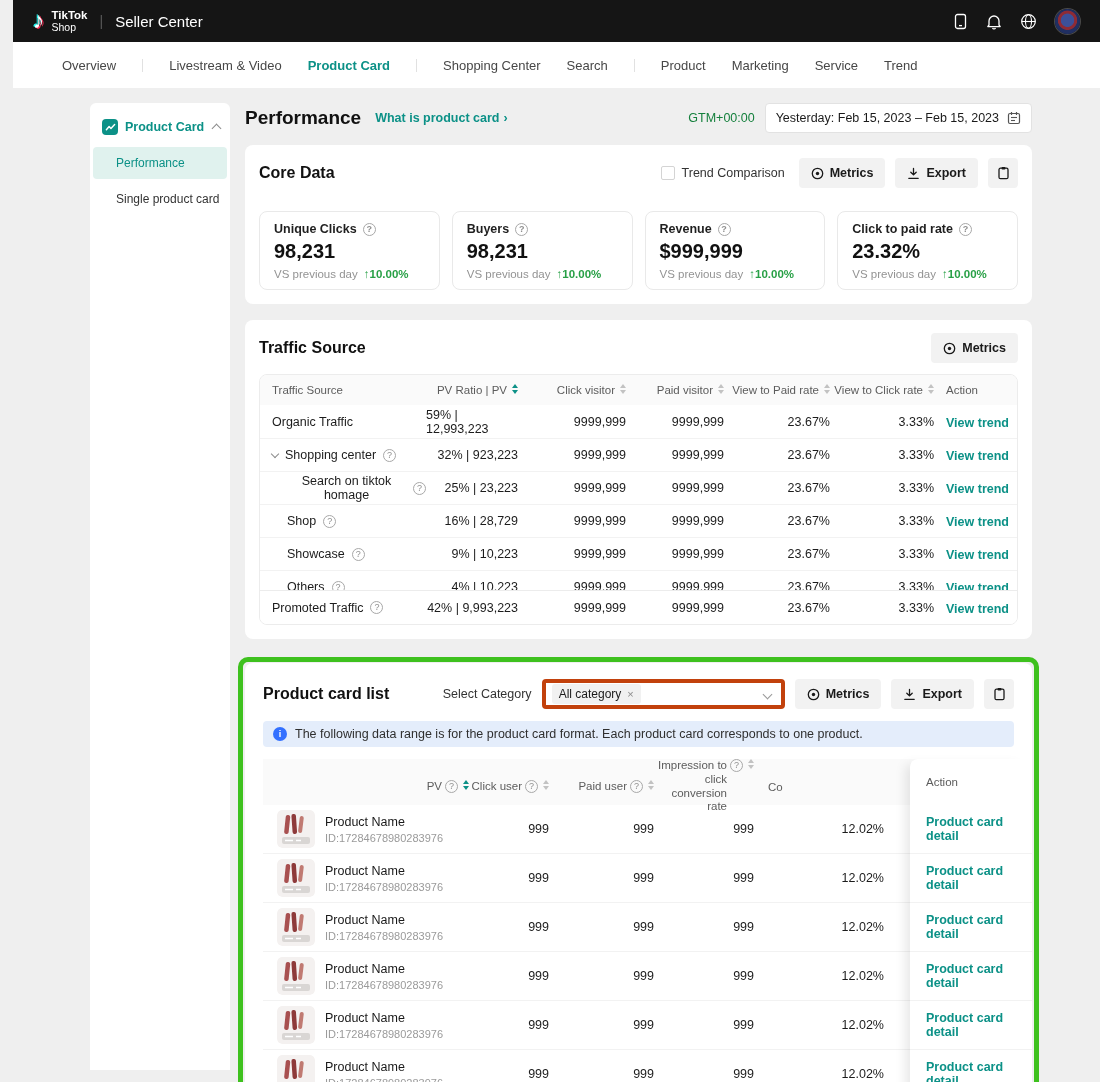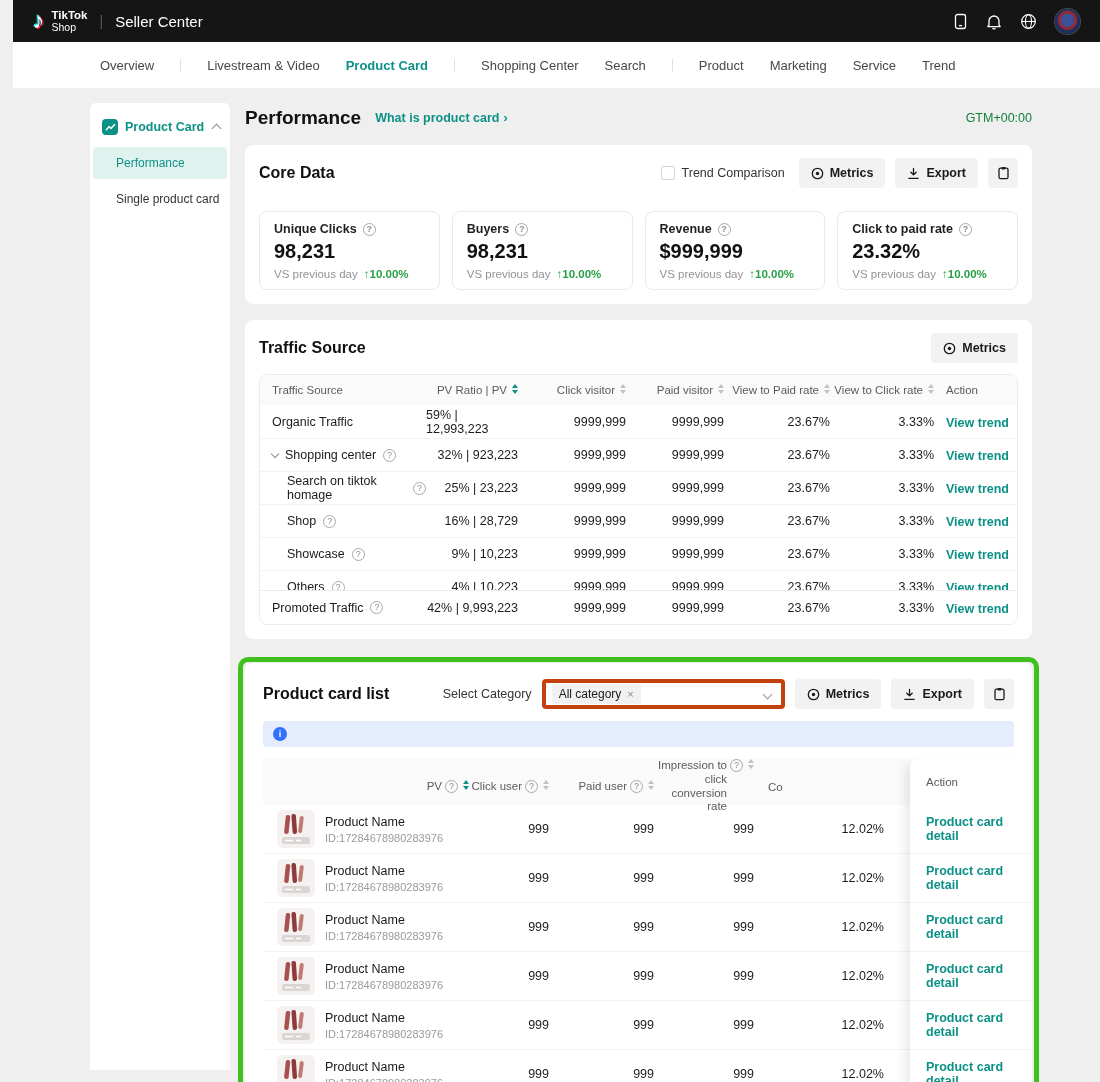--- a/index.html
+++ b/index.html
@@ -16,21 +16,21 @@
   .logo-line2 { font-size:10.5px; font-weight:400; }
   .topbar-sep { color:#5a5a5a; margin:0 12px; font-size:14px; }
   .app-name { font-size:15px; font-weight:400; color:#fff; }
   .topbar-right { margin-left:auto; display:flex; align-items:center; gap:18px; }
   .tb-icon { display:flex; align-items:center; }
   .avatar { width:25px; height:25px; border-radius:50%;
     background:radial-gradient(circle at 50% 45%, #3c5099 0 34%, #8e2b35 38% 50%, #202f62 54%);
     box-shadow:0 0 0 1px #4a4a4a; }
 
   
-  .nav { margin-left:13px; height:46px; background:#fff; display:flex; align-items:center; padding-left:87px; font-size:13px; color:#474747; }
+  .nav { margin-left:13px; height:46px; background:#fff; display:flex; align-items:center; padding-left:49px; font-size:13px; color:#474747; }
   .nav-item { margin-right:26px; cursor:pointer; white-space:nowrap; }
   .nav-item.active { color:var(--accent); font-weight:700; }
   .nav-item.divider { width:1px; height:13px; background:#e1e1e1; padding:0; }
 
   
   .content { display:flex; align-items:flex-start; margin-left:13px; padding:15px 0 0 77px; }
   .sidebar { width:140px; flex-shrink:0; background:#fff; border-radius:6px 6px 0 0; height:967px; padding-top:16px; }
   .side-head { display:flex; align-items:center; gap:7px; padding:0 10px 0 12px; color:var(--accent); font-size:12.5px; font-weight:700; }
   .side-icon { width:16px; height:16px; min-width:16px; border-radius:4px; background:var(--accent); display:flex; align-items:center; justify-content:center; }
   .chev { width:7px; height:7px; border-left:1.5px solid #8c8c8c; border-bottom:1.5px solid #8c8c8c; transform:rotate(-45deg); display:inline-block; }
@@ -81,21 +81,21 @@
   .t-table { border:1px solid #ececec; border-radius:8px; margin-top:12px; overflow:hidden; }
   .t-grid { display:grid; grid-template-columns:1fr 92px 108px 98px 106px 104px 83px; align-items:center; }
   .t-head { background:#fafafa; height:30px; font-size:11.5px; color:#5c5c5c; }
   .th-num, .td-num { display:flex; justify-content:flex-end; align-items:flex-start; gap:3px; }
   .td-num { font-size:12.5px; color:#1c1c1c; }
   .t-body { height:185px; overflow:hidden; }
   .t-row { height:33px; border-top:1px solid #f2f2f2; }
   .t-row:first-child { border-top:none; }
   .cell-name { display:flex; align-items:center; gap:7px; padding-left:12px; font-size:12.5px; color:#1c1c1c; }
   .t-head .cell-name { font-size:11.5px; color:#5c5c5c; }
-  .indent .cell-name { padding-left:27px; }
+  .indent .cell-name { padding-left:27px;text-align:center; }
   .row-chev { width:6px; height:6px; border-left:1.3px solid #8c8c8c; border-bottom:1.3px solid #8c8c8c; transform:rotate(-45deg); margin-top:-2px; }
   .cell-action { padding-left:12px; }
   .t-foot { border-top:1px solid #ececec; height:34px; background:#fff; }
 
   
   .pc-wrap { position:relative; margin-top:24px; }
   .annotation { position:absolute; top:-6px; left:-7px; width:calc(100% + 14px); height:439px; border:5px solid #3EC11E; border-radius:10px; pointer-events:none; z-index:9; }
   .pc-card { background:#fff; border-radius:8px; padding:16px 0 0 18px; }
   .pc-head { display:flex; align-items:center; height:30px; padding-right:18px; }
   .select-label { font-size:12.5px; color:#333; margin-left:auto; margin-right:10px; }
@@ -210,20 +210,30 @@
   <div class="main">
 
     <div class="page-head">
       <span class="page-title">Performance</span>
       <span class="page-link">
         <span>What is product card</span>
           <span>›</span>
       </span>
       <span class="page-head-right">
         <span class="gtm">GTM+00:00</span>
+        <span class="datebox">
+          <span>Yesterday: Feb 15, 2023  –  Feb 15, 2023</span>
+          <svg width="14" height="14" viewBox="0 0 14 14">
+              <rect x="1.5" y="2.5" width="11" height="10" rx="1.5" fill="none" stroke="#555" stroke-width="1.2"></rect>
+              <line x1="4.5" y1="1" x2="4.5" y2="4" stroke="#555" stroke-width="1.2"></line>
+              <line x1="9.5" y1="1" x2="9.5" y2="4" stroke="#555" stroke-width="1.2"></line>
+              <line x1="4" y1="6.5" x2="10" y2="6.5" stroke="#555" stroke-width="1.1"></line>
+              <line x1="4" y1="9.5" x2="8" y2="9.5" stroke="#555" stroke-width="1.1"></line>
+            </svg>
+        </span>
       </span>
     </div>
 
     <div class="card">
       <div class="section-head">
         <span class="section-title">Core Data</span>
         <span class="controls">
           <span class="check">
             <span class="checkbox"></span>
             <span>Trend Comparison</span>
@@ -488,20 +498,21 @@
               <svg width="13" height="14" viewBox="0 0 13 14">
                   <rect x="2" y="2.2" width="9" height="10.5" rx="1.5" fill="none" stroke="#1a1a1a" stroke-width="1.3"></rect>
                   <rect x="4.6" y="1" width="3.8" height="2.6" rx="0.8" fill="#1a1a1a"></rect>
                 </svg>
             </button>
           </span>
         </div>
 
         <div class="banner">
           <span class="info-i">i</span>
+          <span>The following data range is for the product card format. Each product card corresponds to one product.</span>
         </div>
 
         <div class="p-table">
           <div class="p-grid p-head">
             <div class="th-num">
                 <span>PV</span>
                 <span class="q">?</span>
                 <span class="sort active">
                   <i class="s-up"></i>
                   <i class="s-down"></i>

